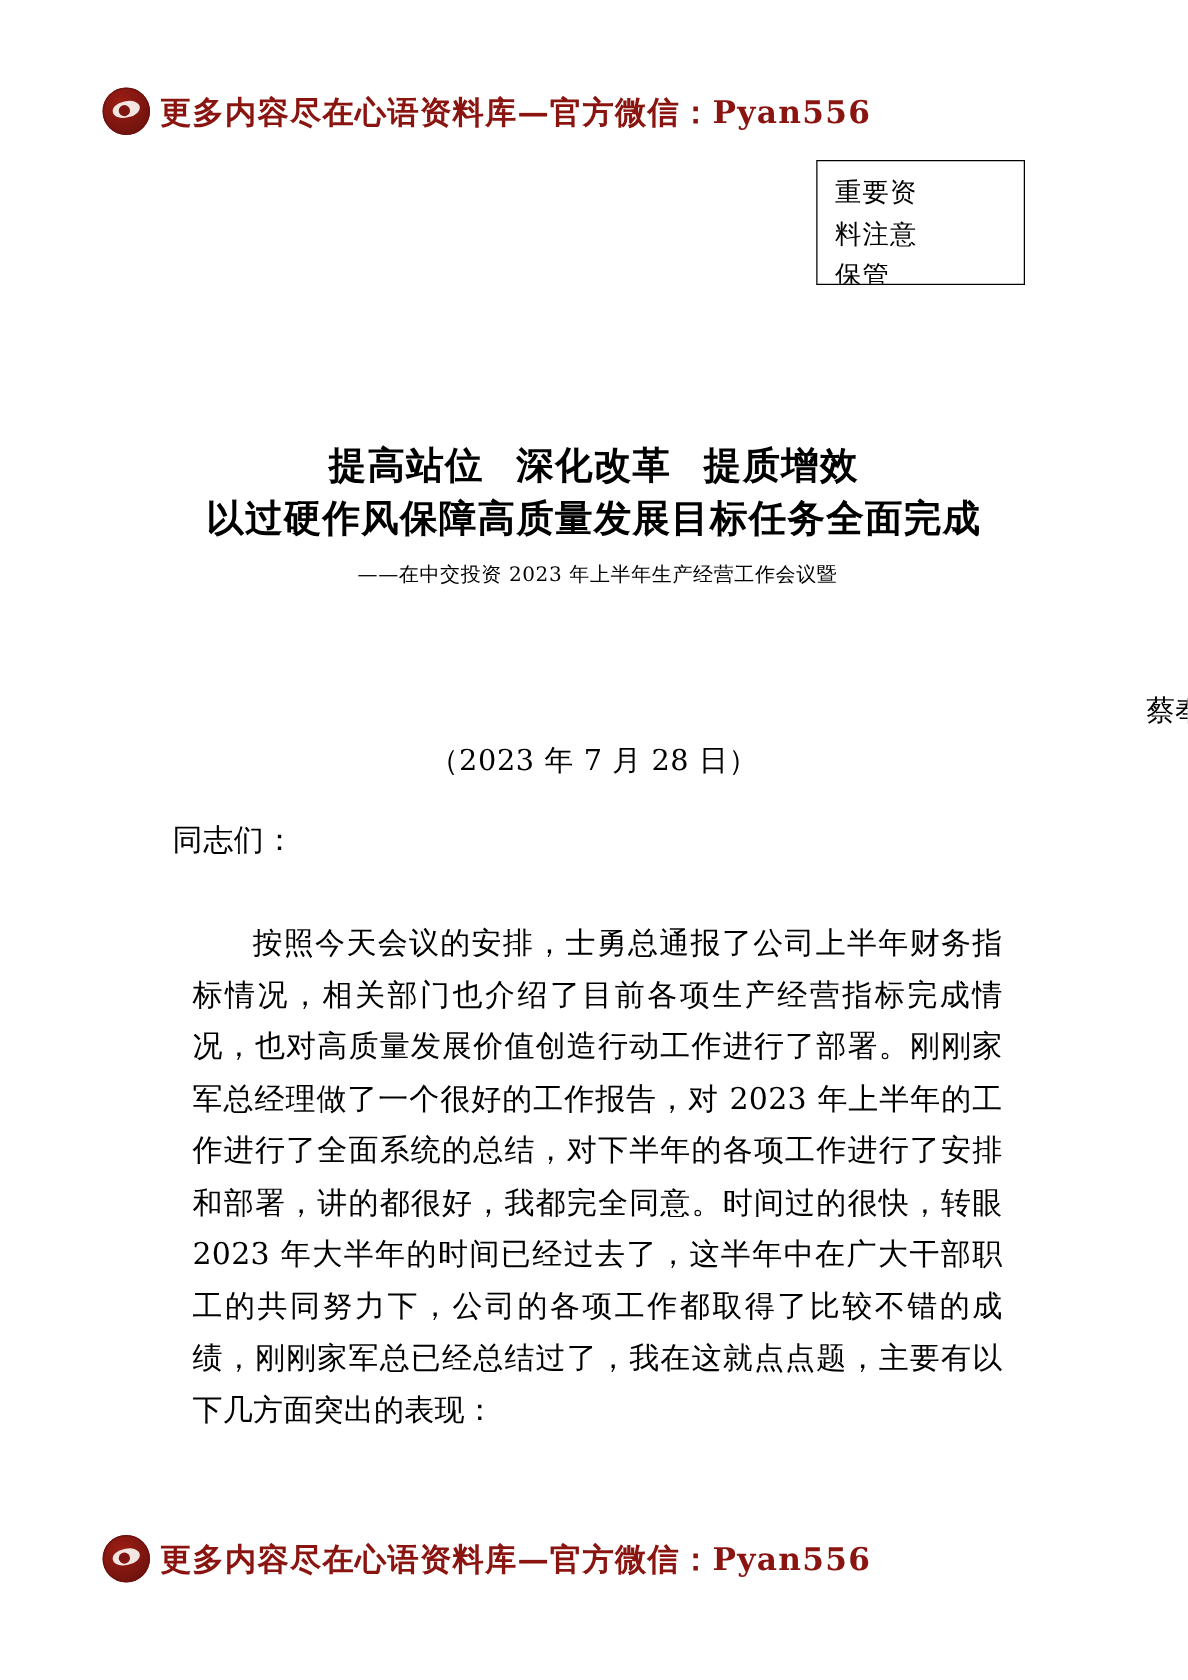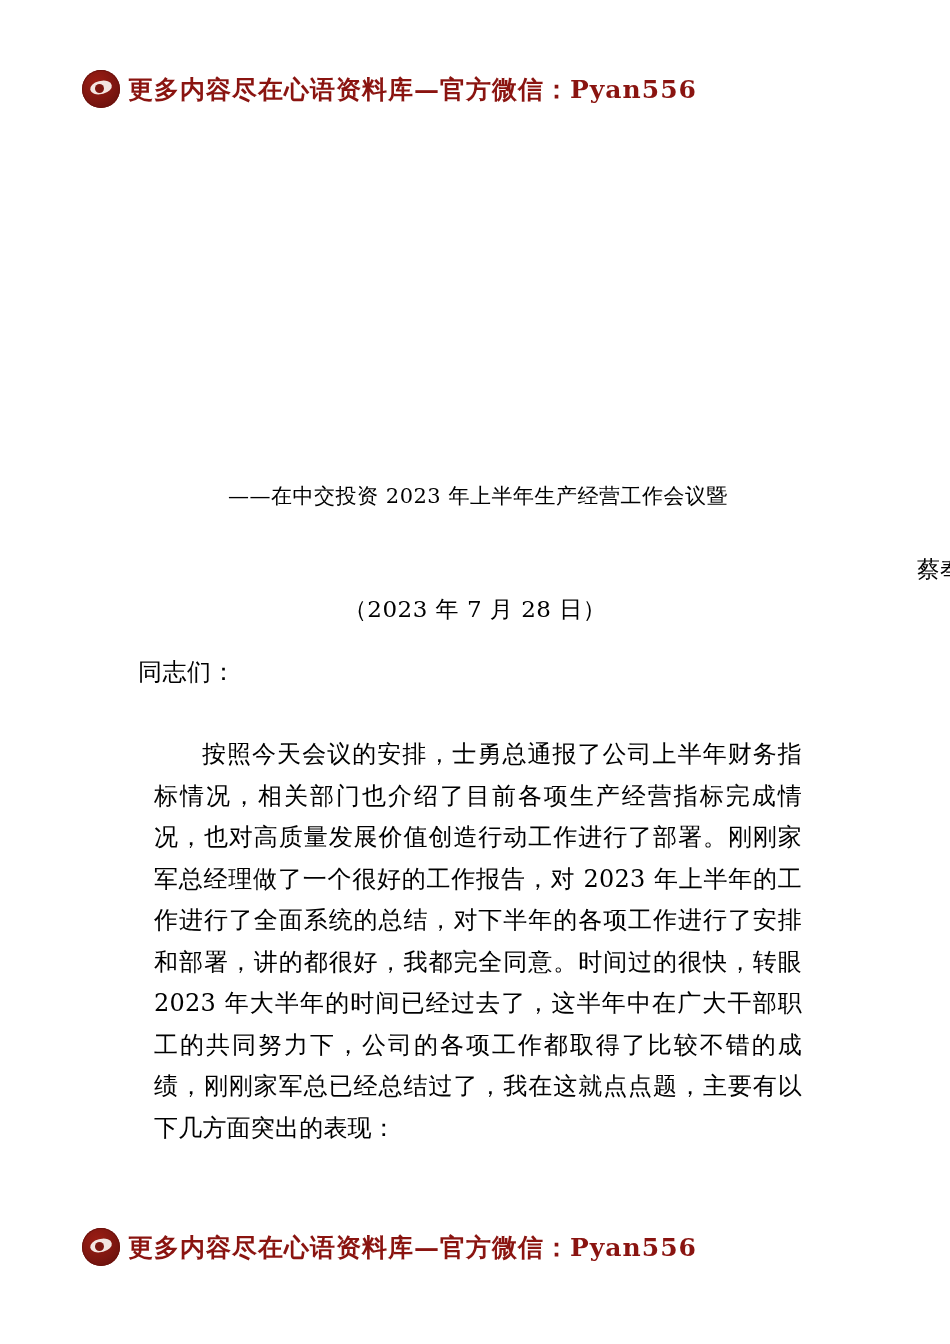--- a/index.html
+++ b/index.html
@@ -117,24 +117,24 @@
     font-size: 30px;
     font-weight: 700;
     letter-spacing: 1px;
     line-height: 44px;
     font-family: "DejaVu Serif", "Liberation Serif", serif;
   }
 
   .subtitle {
     position: absolute;
     left: 128px;
-    top: 474px;
+    top: 438px;
     width: 700px;
     text-align: center;
-    font-size: 21px;
+    font-size: 16px;
     line-height: 44px;
     letter-spacing: 0.5px;
   }
   .subtitle .sub-line { display: block; white-space: nowrap; }
   .author {
     position: absolute;
     left: 0;
     top: 551px;
     width: 950px;
     text-align: right;
@@ -184,21 +184,32 @@
 </head>
 <body>
 
 <div class="page">
 
   <div class="watermark watermark-top">
     <div class="wm-logo"></div>
     <div class="wm-text">更多内容尽在心语资料库—官方微信：Pyan556</div>
   </div>
 
-
+  <div class="notice-box">
+    <div class="notice-line">重要资</div>
+    <div class="notice-line">料注意</div>
+    <div class="notice-line">保管</div>
+  </div>
+
+  <div class="doc-title">
+    <div class="title-line1">
+      <span>提高站位</span><span class="gap"></span><span>深化改革</span><span class="gap"></span><span>提质增效</span>
+    </div>
+    <div class="title-line2">以过硬作风保障高质量发展目标任务全面完成</div>
+  </div>
 
   <div class="subtitle">
     <span class="sub-line">——在中交投资 2023 年上半年生产经营工作会议暨</span>
   </div>
 
   <div class="author">蔡奉祥</div>
 
   <div class="doc-date">（2023 年 7 月 28 日）</div>
 
   <div class="salutation">同志们：</div>

